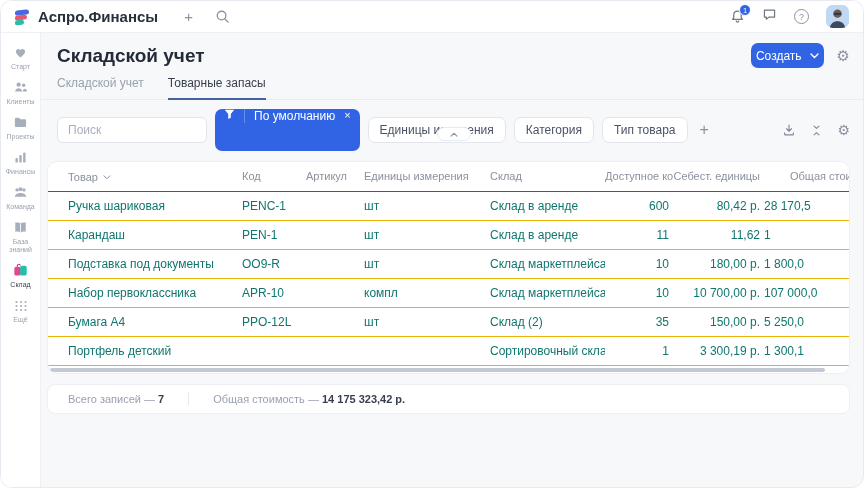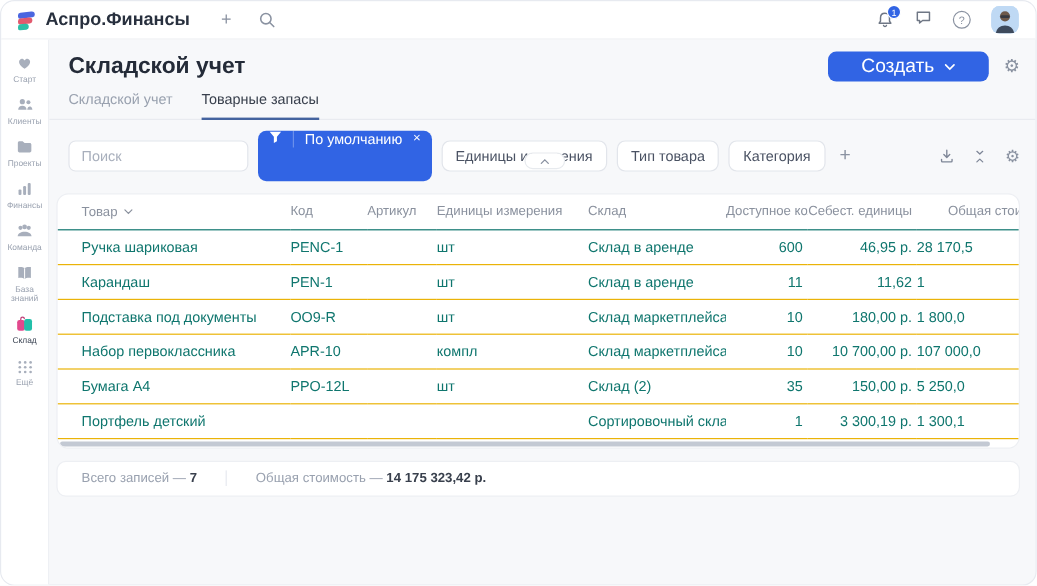--- a/index.html
+++ b/index.html
@@ -36,22 +36,22 @@
   .side-item .lbl { font-size:7px; line-height:8px; color:#9AA2B0; text-align:center; }
   .side-item.active .lbl { color:#3C4554; }
   .side-icon { height:15px; display:flex; align-items:center; color:#A8AFBC; }
 
   .content { flex:1; position:relative; overflow:hidden; }
 
   
   .page-head { display:flex; align-items:center; justify-content:space-between; padding:10px 13px 0 16px; }
   .page-title { font-size:19px; font-weight:bold; color:#242B38; }
   .head-right { display:flex; align-items:center; gap:13px; }
-  .create-btn { height:25px; padding:0 28px; background:#3164E4; border:none; border-radius:7px;
-                color:#fff; font-size:16px; display:flex; align-items:center; gap:8px; cursor:pointer;
+  .create-btn { height:25px; padding:0 5px; background:#3164E4; border:none; border-radius:7px;
+                color:#fff; font-size:12px; display:flex; align-items:center; gap:8px; cursor:pointer;
                 font-family:inherit; }
   .gear { color:#8A92A1; font-size:15px; line-height:1; cursor:pointer; }
 
   
   .tabs { display:flex; gap:24px; padding:0 16px; margin-top:8px; border-bottom:1px solid #E9EBF0; }
   .tab { font-size:12px; color:#99A1AF; padding-bottom:8px; cursor:pointer; }
   .tab.active { color:#39404D; border-bottom:2px solid #44639F; margin-bottom:-1px; }
 
   
   .filterbar { display:flex; align-items:center; gap:8px; margin:9px 13px 0 16px; }
@@ -257,22 +257,22 @@
         <div class="chip-blue">
           <span class="seg-funnel">
             <svg width="11" height="11" viewBox="0 0 12 12" fill="#fff">
                 <path d="M.8.8h10.4L7.4 5.4v4.2L4.6 11V5.4z"></path>
               </svg>
           </span>
           <span class="seg-label">По умолчанию</span>
           <span class="seg-close">×</span>
         </div>
         <div class="chip">Единицы измерения</div>
+        <div class="chip">Категория</div>
         <div class="chip">Тип товара</div>
-        <div class="chip">Категория</div>
         <span class="add-filter">+</span>
         <div class="filter-icons">
           <span>
             <svg width="14" height="14" viewBox="0 0 16 16" fill="none" stroke="currentColor" stroke-width="1.3" stroke-linecap="round" stroke-linejoin="round">
                 <path d="M8 2.5v6.5M5.2 6.6L8 9.4l2.8-2.8"></path>
                 <path d="M3 11.2v1.6a.8.8 0 0 0 .8.8h8.4a.8.8 0 0 0 .8-.8v-1.6"></path>
               </svg>
           </span>
           <span>
             <svg width="13" height="13" viewBox="0 0 16 16" fill="none" stroke="currentColor" stroke-width="1.3" stroke-linecap="round" stroke-linejoin="round">
@@ -320,21 +320,21 @@
             </tr>
           </thead>
           <tbody>
             <tr>
               <td class="c-first">Ручка шариковая</td>
               <td>PENC-1</td>
               <td></td>
               <td>шт</td>
               <td>Склад в аренде</td>
               <td class="t-num">600</td>
-              <td class="t-num">46,95 р.</td>
+              <td class="t-num">80,42 р.</td>
               <td class="col-total">28 170,5</td>
             </tr>
             <tr>
               <td class="c-first">Карандаш</td>
               <td>PEN-1</td>
               <td></td>
               <td>шт</td>
               <td>Склад в аренде</td>
               <td class="t-num">11</td>
               <td class="t-num">11,62</td>

